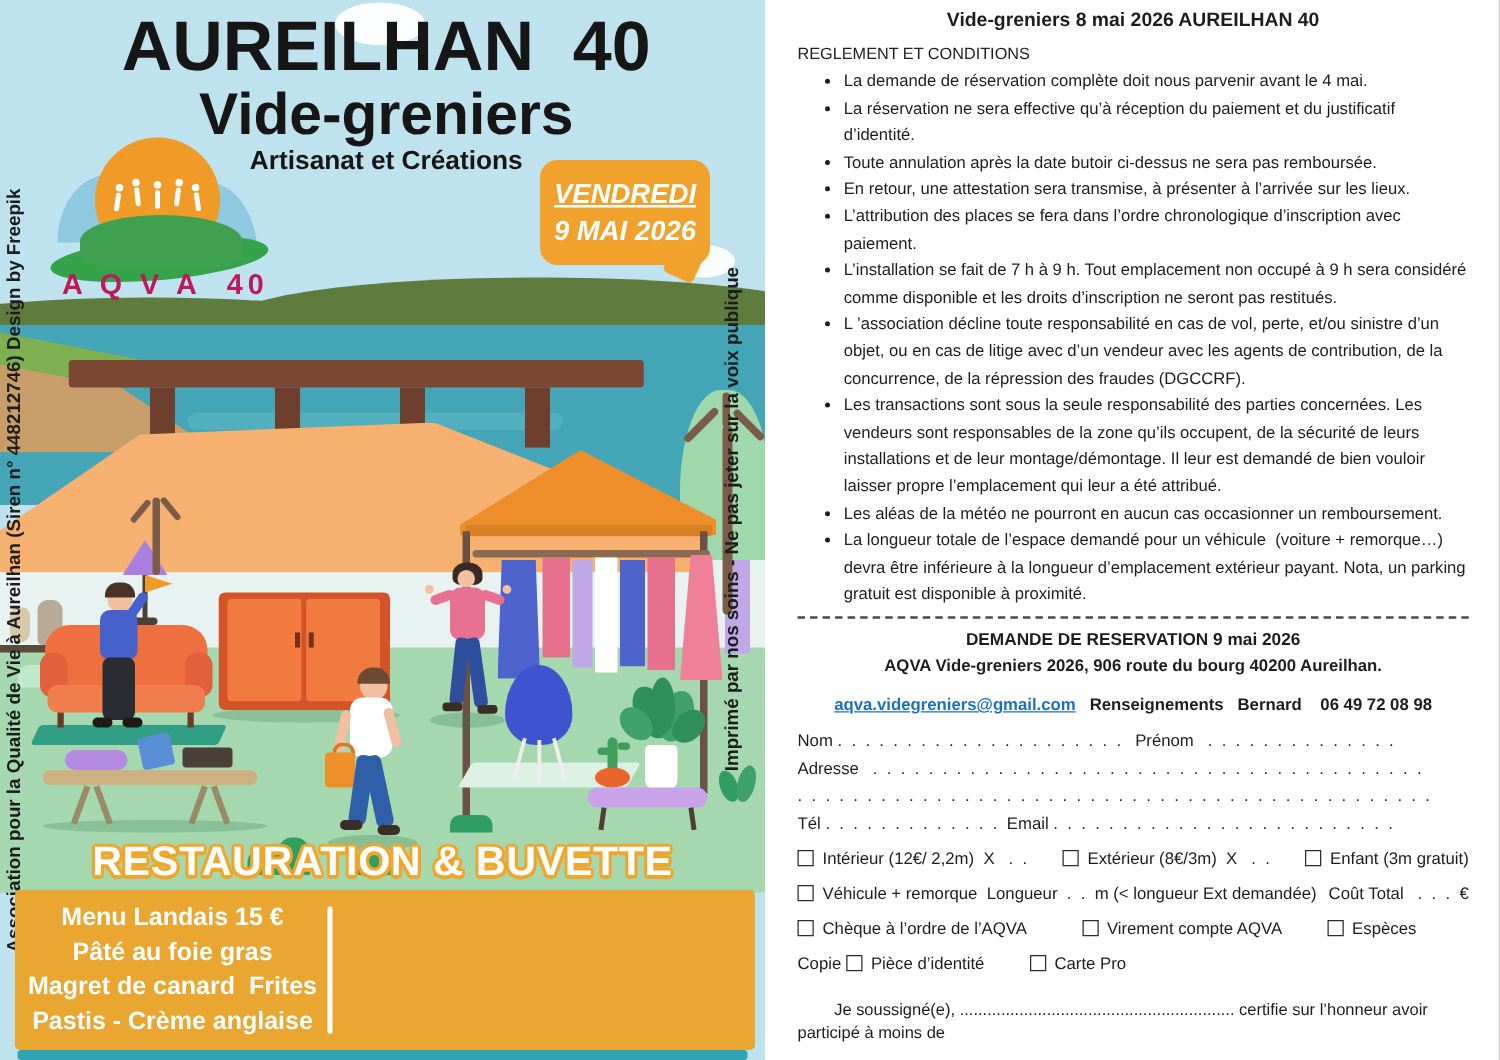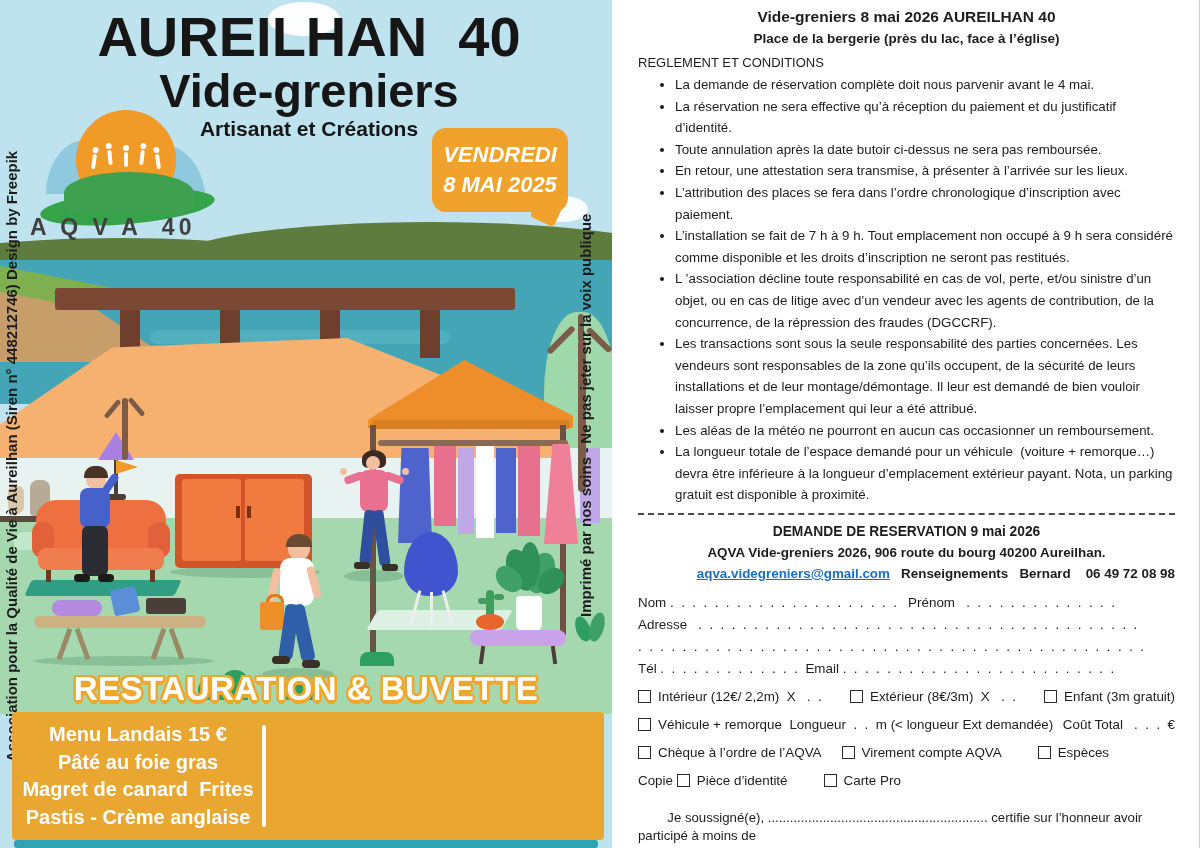--- a/index.html
+++ b/index.html
@@ -9,26 +9,26 @@
   .poster{position:absolute;left:0;top:0;width:612px;height:848px;background:#bfe3ee;overflow:hidden;}
   .vtext{position:absolute;writing-mode:vertical-rl;transform:rotate(180deg);font-weight:700;color:#1c1c1c;z-index:40;white-space:nowrap;display:flex;align-items:center;justify-content:center;}
   .vt-left{left:3px;top:98px;height:716px;font-size:15px;}
   .vt-right{left:577px;top:186px;height:458px;font-size:15px;}
   .title-wrap{position:absolute;left:26px;right:20px;top:8px;text-align:center;z-index:35;color:#161616;}
   .t1{font-size:56px;font-weight:800;line-height:1.02;white-space:pre;letter-spacing:0px;}
   .t2{font-size:47px;font-weight:800;line-height:1.0;margin-top:2px;}
   .t3{font-size:21px;font-weight:700;margin-top:3px;}
   .badge{position:absolute;left:432px;top:128px;width:136px;height:84px;background:#f0a22c;border-radius:14px;z-index:36;display:flex;flex-direction:column;align-items:center;justify-content:center;color:#fff;font-style:italic;font-weight:800;}
   .badge .tail{position:absolute;right:8px;bottom:-11px;width:26px;height:26px;background:#f0a22c;transform:rotate(25deg);border-radius:4px;z-index:-1;}
-  .badge .b1{font-size:22px;line-height:1;}
+  .badge .b1{font-size:22px;line-height:1;text-decoration:underline;}
   .badge .b2{font-size:22px;line-height:1;margin-top:8px;}
   .logo{position:absolute;left:30px;top:106px;width:185px;height:146px;z-index:35;}
   .fig{position:absolute;width:3.5px;height:15px;background:#fff;border-radius:2px;}
   .fig:before{content:"";position:absolute;left:-1.5px;top:-7px;width:6px;height:6px;background:#fff;border-radius:50%;}
-  .aqva{position:absolute;left:0;top:108px;width:185px;text-align:left;color:#404040;font-weight:700;font-size:23px;letter-spacing:4px;white-space:pre;}
+  .aqva{position:absolute;left:0;top:108px;width:185px;text-align:right;color:#be185d;font-weight:700;font-size:23px;letter-spacing:4px;white-space:pre;}
   .scene{position:absolute;inset:0;z-index:1;}
   .banner{position:absolute;left:0;right:0;top:670px;z-index:45;text-align:center;color:#fff;font-size:33px;font-weight:800;letter-spacing:.5px;
     text-shadow:2.5px 0 0 #f0a62b,-2.5px 0 0 #f0a62b,0 2.5px 0 #f0a62b,0 -2.5px 0 #f0a62b,2px 2px 0 #f0a62b,-2px -2px 0 #f0a62b,2px -2px 0 #f0a62b,-2px 2px 0 #f0a62b,0 3.5px 0 #f0a62b;}
   .tealstrip{position:absolute;left:14px;top:840px;width:584px;height:8px;background:#2fa4b5;border-radius:3px;z-index:44;}
   .infobox{position:absolute;left:12px;top:712px;width:592px;height:128px;background:#e9a630;border-radius:4px;z-index:46;}
   .infobox .div{position:absolute;left:250px;top:13px;width:3.5px;height:102px;background:#fff;border-radius:2px;}
   .menu{position:absolute;left:10px;top:9px;width:232px;text-align:center;color:#fff;font-weight:700;font-size:20px;line-height:27.5px;}
   .menu div{white-space:pre;}
   .insc{position:absolute;left:264px;top:7px;width:328px;text-align:center;color:#fff;font-weight:700;}
   .insc .i1{font-size:21px;line-height:27px;white-space:pre;}
@@ -39,32 +39,32 @@
   
   .doc{position:absolute;left:620px;top:0;width:580px;height:848px;background:#fff;color:#1d1d1d;border-right:1px solid #ccc;box-sizing:border-box;padding:8px 24px 0 18px;}
   .dt{text-align:center;font-weight:700;font-size:15.5px;}
   .ds{text-align:center;font-weight:700;font-size:13.5px;margin-top:5px;}
   .dh{font-size:13px;margin-top:9px;}
   ul.rules{margin:4px 0 0;padding-left:37px;}
   ul.rules li{font-size:13.3px;line-height:21.6px;white-space:pre-wrap;}
   .sep{border:none;border-top:2px dashed #4a4a4a;margin:7px 0 0;}
   .rt{text-align:center;font-weight:700;font-size:13.8px;margin-top:9px;}
   .ra{text-align:center;font-weight:700;font-size:13.4px;margin-top:6px;}
-  .re{text-align:right;font-weight:700;font-size:13.4px;margin-top:6px;white-space:pre;}
+  .re{text-align:center;font-weight:700;font-size:13.4px;margin-top:16px;white-space:pre;}
   .re a{color:#1a6fc4;}
   .form{margin-top:14px;font-size:13.4px;}
   .fr{display:flex;align-items:center;margin-bottom:7px;}
   .fr span{white-space:pre;}
   .cb{display:inline-block;width:11px;height:11px;border:1.5px solid #2c2c2c;margin-right:7px;flex:none;background:#fff;}
   .seg{display:flex;align-items:center;white-space:pre;}
   .opts{justify-content:space-between;margin-top:13px;margin-bottom:13px;}
   .veh{justify-content:space-between;margin-bottom:13px;}
   .pay{margin-bottom:13px;}
   .ml36{margin-left:36px;}
-  .ml40{margin-left:20px;}
+  .ml40{margin-left:44px;}
   .copie{margin-bottom:4px;}
   .att{font-size:13.2px;line-height:17.5px;margin-top:2px;white-space:pre-wrap;}
 </style>
 </head>
 <body>
 
 <div class="page">
 
   <div class="poster">
 
@@ -227,21 +227,21 @@
 
     <div class="title-wrap">
       <div class="t1">AUREILHAN  40</div>
       <div class="t2">Vide-greniers</div>
       <div class="t3">Artisanat et Créations</div>
     </div>
 
     <div class="badge">
       <i class="tail"></i>
       <div class="b1">VENDREDI</div>
-      <div class="b2">8 MAI 2025</div>
+      <div class="b2">9 MAI 2026</div>
     </div>
 
     <div class="logo">
       <i class="sh" style="left:16px;top:34px;width:40px;height:54px;background:#8ec9e0;border-radius:100% 0 30% 0"></i>
       <i class="sh" style="left:136px;top:40px;width:40px;height:58px;background:#8ec9e0;border-radius:0 100% 0 30%"></i>
       <i class="sh" style="left:46px;top:4px;width:100px;height:100px;background:#f09a28;border-radius:50%"></i>
       <span class="fig" style="left:62px;top:48px;transform:rotate(8deg)"></span>
       <span class="fig" style="left:78px;top:44px;transform:rotate(-6deg)"></span>
       <span class="fig" style="left:94px;top:46px"></span>
       <span class="fig" style="left:110px;top:44px;transform:rotate(7deg)"></span>
@@ -259,21 +259,20 @@
           <div>Menu Landais 15 €</div>
           <div>Pâté au foie gras</div>
           <div>Magret de canard  Frites</div>
           <div>Pastis - Crème anglaise</div>
         </div>
     </div>
   </div>
 
   <div class="doc">
     <div class="dt">Vide-greniers 8 mai 2026 AUREILHAN 40</div>
-    <div class="ds">Place de la bergerie (près du lac, face à l’église)</div>
     <div class="dh">REGLEMENT ET CONDITIONS</div>
     <ul class="rules">
         <li>La demande de réservation complète doit nous parvenir avant le 4 mai.</li>
         <li>La réservation ne sera effective qu’à réception du paiement et du justificatif d’identité.</li>
         <li>Toute annulation après la date butoir ci-dessus ne sera pas remboursée.</li>
         <li>En retour, une attestation sera transmise, à présenter à l’arrivée sur les lieux.</li>
         <li>L’attribution des places se fera dans l’ordre chronologique d’inscription avec paiement.</li>
         <li>L’installation se fait de 7 h à 9 h. Tout emplacement non occupé à 9 h sera considéré comme disponible et les droits d’inscription ne seront pas restitués.</li>
         <li>L ’association décline toute responsabilité en cas de vol, perte, et/ou sinistre d’un objet, ou en cas de litige avec d’un vendeur avec les agents de contribution, de la concurrence, de la répression des fraudes (DGCCRF).</li>
         <li>Les transactions sont sous la seule responsabilité des parties concernées. Les vendeurs sont responsables de la zone qu’ils occupent, de la sécurité de leurs installations et de leur montage/démontage. Il leur est demandé de bien vouloir laisser propre l’emplacement qui leur a été attribué.</li>

